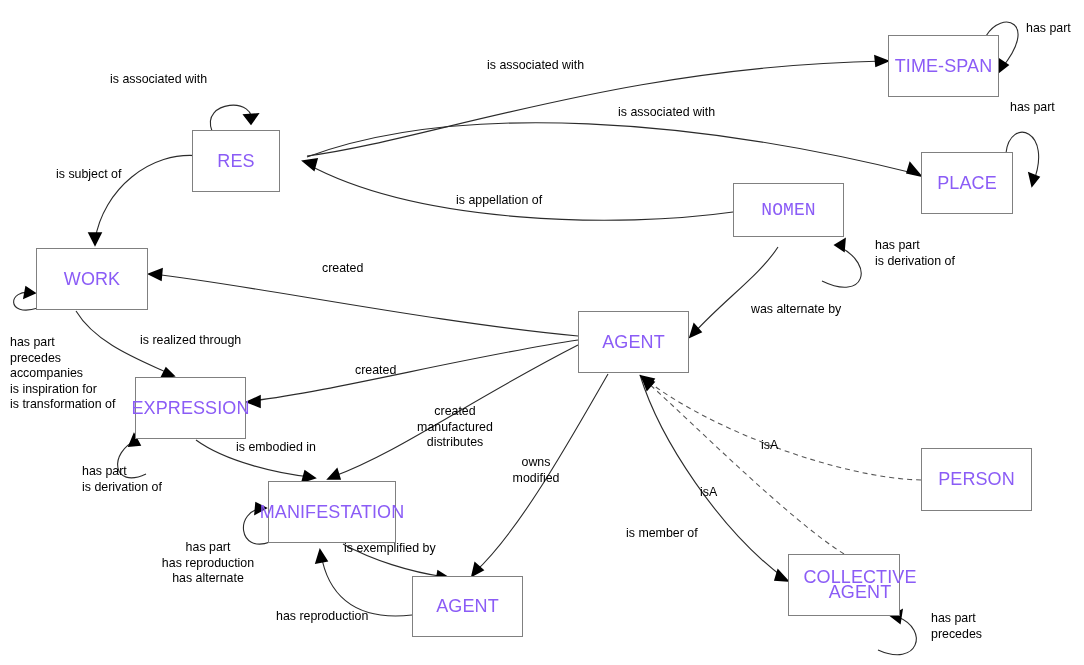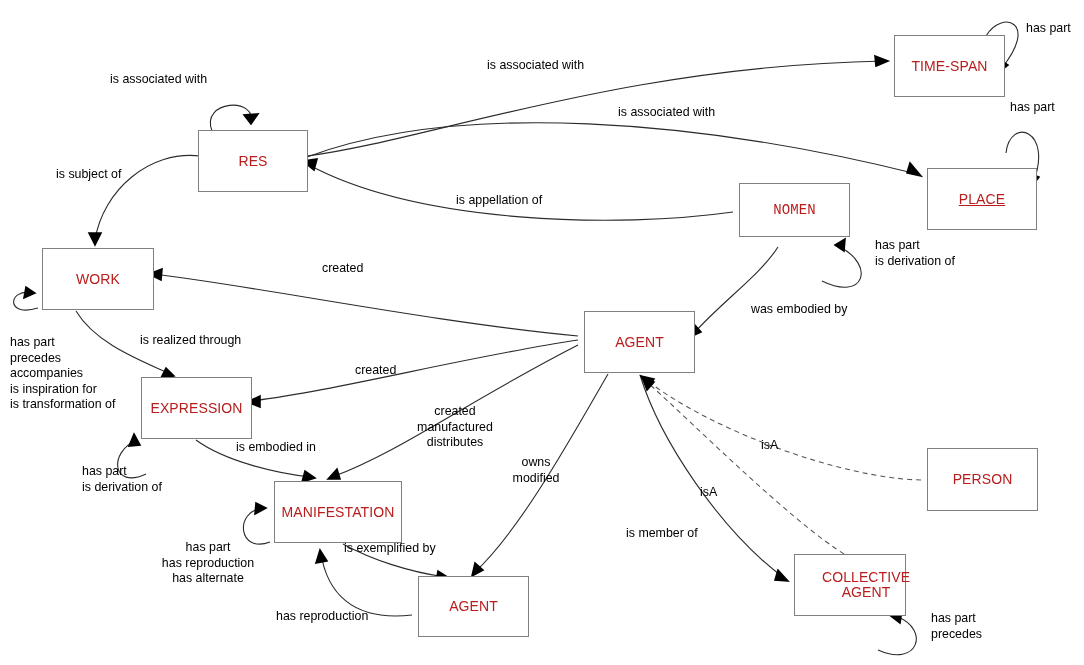--- a/index.html
+++ b/index.html
@@ -35,26 +35,25 @@
   }
   .node {
     position: absolute;
     box-sizing: border-box;
     border: 1px solid #808080;
     background: #ffffff;
     display: flex;
     align-items: center;
     justify-content: center;
     text-align: center;
-    color: #b91c1c;
-    font-size: 14px;
+    color: #8b5cf6;
+    font-size: 18px;
     line-height: 15px;
     letter-spacing: 0.1px;
     z-index: 3;
-    margin-left: 6px;
   }
   .elabel {
     position: absolute;
     color: #000000;
     font-size: 12.4px;
     line-height: 15.5px;
     white-space: pre;
     z-index: 4;
     background: transparent;
   }
@@ -110,21 +109,21 @@
       <path d="M 788 581 l -13 -1 l 3 -10 z" fill="#000000" stroke="#000000" stroke-width="1.6" stroke-linejoin="miter"></path>
       <path d="M 921 480 C 840 478 710 430 645 379" class="edge-dashed"></path>
       <path d="M 641 376 l 13 3 l -6 9 z" fill="#000000" stroke="#000000" stroke-width="1.6" stroke-linejoin="miter"></path>
       <path d="M 844 554 C 790 520 700 430 646 381" class="edge-dashed"></path>
       <path d="M 642 377 l 12 5 l -7 8 z" fill="#000000" stroke="#000000" stroke-width="1.6" stroke-linejoin="miter"></path>
       <path d="M 898 617 C 930 630 918 668 878 650" class="edge"></path>
       <path d="M 902 610 l -2 13 l -9 -7 z" fill="#000000" stroke="#000000" stroke-width="1.6" stroke-linejoin="miter"></path>
     </svg>
 
   <div id="nodes-layer">
-      <div class="node" style="left: 192px; top: 130px; width: 110px; height: 62px; text-align: right;">
+      <div class="node" style="left: 192px; top: 130px; width: 88px; height: 62px; text-align: right;">
         <span style="white-space: pre;">RES</span>
       </div>
       <div class="node" style="left: 36px; top: 248px; width: 112px; height: 62px;">
         <span style="white-space: pre;">WORK</span>
       </div>
       <div class="node" style="left: 135px; top: 377px; width: 111px; height: 62px;">
         <span style="white-space: pre;">EXPRESSION</span>
       </div>
       <div class="node" style="left: 268px; top: 481px; width: 128px; height: 62px;">
         <span style="white-space: pre;">MANIFESTATION</span>
@@ -134,42 +133,42 @@
       </div>
       <div class="node" style="left: 578px; top: 311px; width: 111px; height: 62px;">
         <span style="white-space: pre;">AGENT</span>
       </div>
       <div class="node" style="left: 733px; top: 183px; width: 111px; height: 54px; font-family: Liberation Mono, monospace;">
         <span style="white-space: pre;">NOMEN</span>
       </div>
       <div class="node" style="left: 888px; top: 35px; width: 111px; height: 62px;">
         <span style="white-space: pre;">TIME-SPAN</span>
       </div>
-      <div class="node" style="left: 921px; top: 168px; width: 110px; height: 62px; text-decoration: underline;">
+      <div class="node" style="left: 921px; top: 152px; width: 92px; height: 62px;">
         <span style="white-space: pre;">PLACE</span>
       </div>
       <div class="node" style="left: 921px; top: 448px; width: 111px; height: 63px;">
         <span style="white-space: pre;">PERSON</span>
       </div>
       <div class="node" style="left: 788px; top: 554px; width: 112px; height: 62px; padding-left: 32px;">
         <span style="white-space: pre;">COLLECTIVE
 AGENT</span>
       </div>
     </div>
   <div id="labels-layer">
       <div class="elabel" style="left: 110px; top: 72px;">is associated with</div>
       <div class="elabel" style="left: 487px; top: 58px;">is associated with</div>
       <div class="elabel" style="left: 618px; top: 105px;">is associated with</div>
       <div class="elabel" style="left: 456px; top: 193px;">is appellation of</div>
       <div class="elabel" style="left: 56px; top: 167px;">is subject of</div>
       <div class="elabel" style="left: 1026px; top: 21px;">has part</div>
       <div class="elabel" style="left: 1010px; top: 100px;">has part</div>
       <div class="elabel" style="left: 875px; top: 238px;">has part
 is derivation of</div>
-      <div class="elabel" style="left: 751px; top: 302px;">was embodied by</div>
+      <div class="elabel" style="left: 751px; top: 302px;">was alternate by</div>
       <div class="elabel" style="left: 322px; top: 261px;">created</div>
       <div class="elabel" style="left: 355px; top: 363px;">created</div>
       <div class="elabel" style="left: 10px; top: 335px;">has part
 precedes
 accompanies
 is inspiration for
 is transformation of</div>
       <div class="elabel" style="left: 140px; top: 333px;">is realized through</div>
       <div class="elabel" style="left: 82px; top: 464px;">has part
 is derivation of</div>

